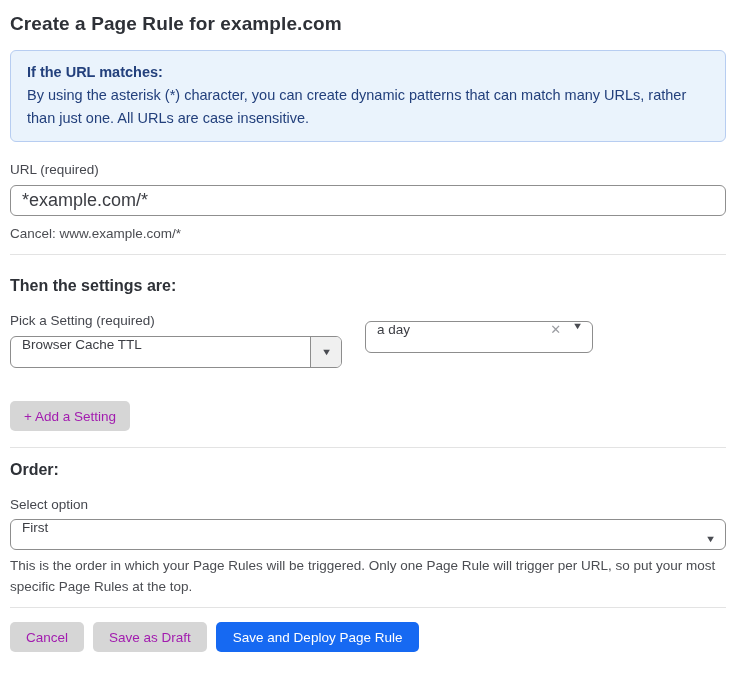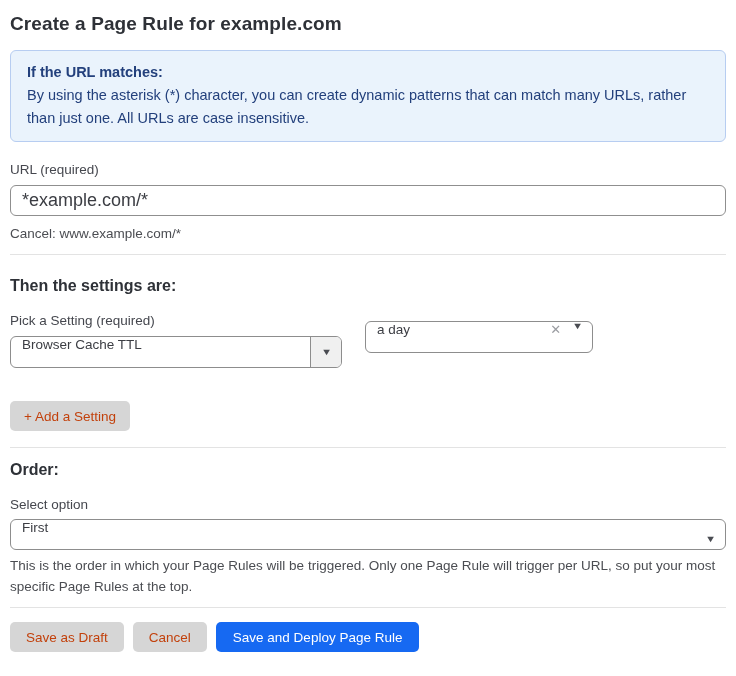--- a/index.html
+++ b/index.html
@@ -121,21 +121,21 @@
   .btn {
     border: none;
     border-radius: 5px;
     height: 30px;
     font-family: "Liberation Sans", sans-serif;
     font-size: 13.5px;
     cursor: pointer;
   }
   .btn-grey {
     background: #d6d6d6;
-    color: #c2410c;
+    color: #a21caf;
   }
   .add-setting-btn {
     margin-top: 33px;
     padding: 0 14px;
   }
   .order-select {
     margin-top: 7px;
     height: 31px;
     flex-direction: column;
   }
@@ -202,19 +202,19 @@
 <div class="field-label">Select option</div>
 <div class="select-box order-select">
   <span class="select-text">First</span>
   <span class="caret">▼</span>
 </div>
 <div class="helper order-helper">This is the order in which your Page Rules will be triggered. Only one Page Rule will trigger per URL, so put your most specific Page Rules at the top.</div>
 
 <hr class="divider divider-3">
 
 <div class="footer-buttons">
+  <button class="btn btn-grey btn-cancel">Cancel</button>
   <button class="btn btn-grey btn-draft">Save as Draft</button>
-  <button class="btn btn-grey btn-cancel">Cancel</button>
   <button class="btn btn-primary">Save and Deploy Page Rule</button>
 </div>
 
 
 
 
 </body></html>

